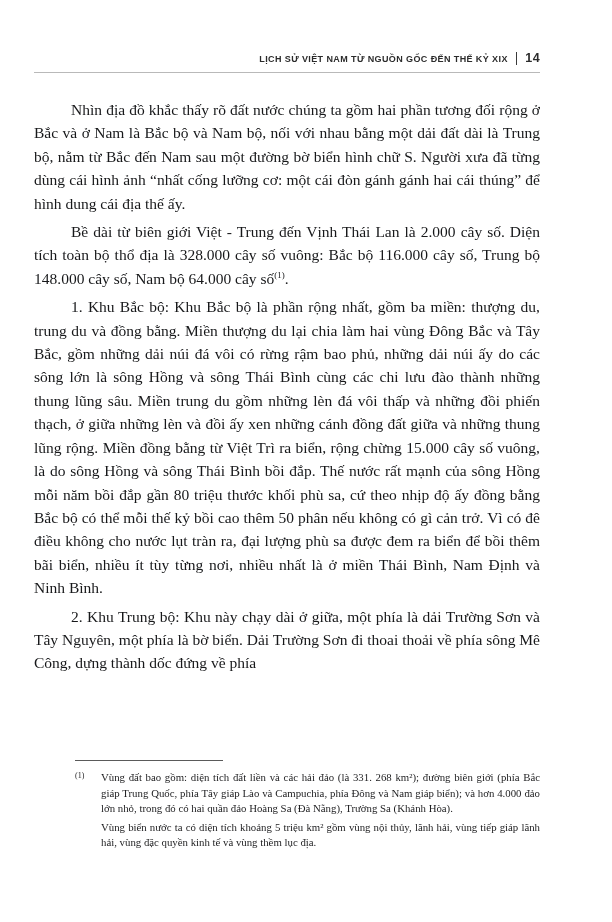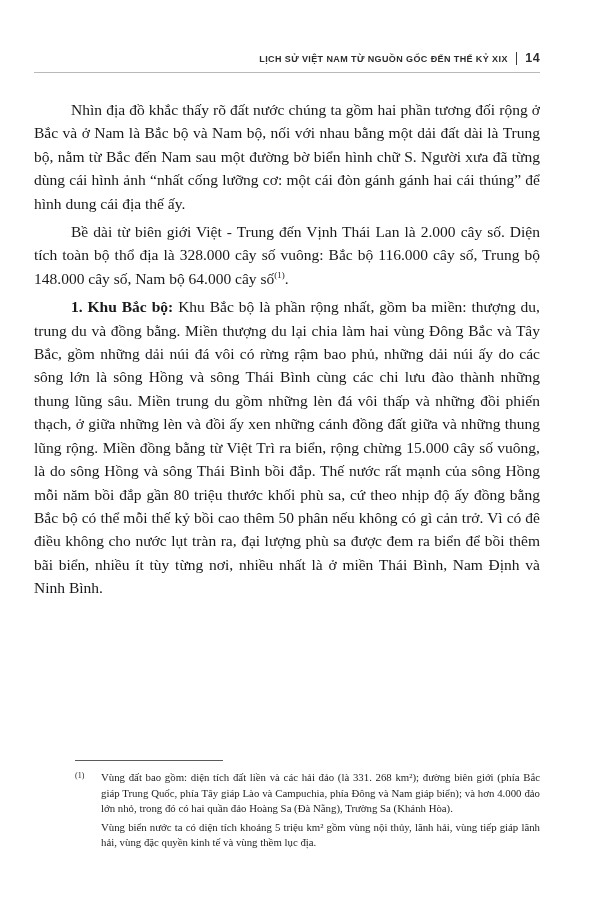--- a/index.html
+++ b/index.html
@@ -40,21 +40,21 @@
   }
   .body-text {
     margin-top: 25px;
     font-size: 15.5px;
     line-height: 23.4px;
     text-align: justify;
     height: 672px;
     overflow: hidden;
   }
   .para { text-indent: 37px; margin-bottom: 5px; }
-  .para b.lead { font-weight: 700; }
+  .para b.lead { font-weight: 400; }
   sup.fn-ref { font-size: 9px; vertical-align: super; line-height: 0; }
   .footnote {
     position: absolute;
     left: 75px;
     right: 72px;
     top: 760px;
     font-size: 10.8px;
     line-height: 15.6px;
     text-align: justify;
     color: #1d1d1f;
@@ -87,20 +87,21 @@
   <div class="header-rule"></div>
 
   <div class="body-text">
     <p class="para"><span>Nhìn địa đồ khắc thấy rõ đất nước chúng ta gồm hai phần tương đối rộng ở Bắc và ở Nam là Bắc bộ và Nam bộ, nối với nhau bằng một dải đất dài là Trung bộ, nằm từ Bắc đến Nam sau một đường bờ biển hình chữ S. Người xưa đã từng dùng cái hình ảnh “nhất cống lưỡng cơ: một cái đòn gánh gánh hai cái thúng” để hình dung cái địa thế ấy.</span></p>
 
     <p class="para"><span>Bề dài từ biên giới Việt - Trung đến Vịnh Thái Lan là 2.000 cây số. Diện tích toàn bộ thổ địa là 328.000 cây số vuông: Bắc bộ 116.000 cây số, Trung bộ 148.000 cây số, Nam bộ 64.000 cây số</span><sup class="fn-ref">(1)</sup><span>.</span></p>
 
 
     <p class="para"><b class="lead">1. Khu Bắc bộ:</b><span> Khu Bắc bộ là phần rộng nhất, gồm ba miền: thượng du, trung du và đồng bằng. Miền thượng du lại chia làm hai vùng Đông Bắc và Tây Bắc, gồm những dải núi đá vôi có rừng rậm bao phủ, những dải núi ấy do các sông lớn là sông Hồng và sông Thái Bình cùng các chi lưu đào thành những thung lũng sâu. Miền trung du gồm những lèn đá vôi thấp và những đồi phiến thạch, ở giữa những lèn và đồi ấy xen những cánh đồng đất giữa và những thung lũng rộng. Miền đồng bằng từ Việt Trì ra biển, rộng chừng 15.000 cây số vuông, là do sông Hồng và sông Thái Bình bồi đắp. Thế nước rất mạnh của sông Hồng mỗi năm bồi đắp gần 80 triệu thước khối phù sa, cứ theo nhịp độ ấy đồng bằng Bắc bộ có thể mỗi thế kỷ bồi cao thêm 50 phân nếu không có gì cản trở. Vì có đê điều không cho nước lụt tràn ra, đại lượng phù sa được đem ra biển để bồi thêm bãi biển, nhiều ít tùy từng nơi, nhiều nhất là ở miền Thái Bình, Nam Định và Ninh Bình.</span></p>
 
+    <p class="para"><b class="lead">2. Khu Trung bộ:</b><span> Khu này chạy dài ở giữa, một phía là dải Trường Sơn và Tây Nguyên, một phía là bờ biển. Dải Trường Sơn đi thoai thoải về phía sông Mê Công, dựng thành dốc đứng về phía</span></p>
   </div>
 
   <div class="footnote">
     <div class="fn-rule"></div>
     <div class="fn-block first">
       <span class="fn-marker">(1)</span>
     </div>
     <div class="fn-block">Vùng đất bao gồm: diện tích đất liền và các hải đảo (là 331. 268 km²); đường biên giới (phía Bắc giáp Trung Quốc, phía Tây giáp Lào và Campuchia, phía Đông và Nam giáp biển); và hơn 4.000 đảo lớn nhỏ, trong đó có hai quần đảo Hoàng Sa (Đà Nẵng), Trường Sa (Khánh Hòa).</div>
     <div class="fn-block">Vùng biển nước ta có diện tích khoảng 5 triệu km² gồm vùng nội thủy, lãnh hải, vùng tiếp giáp lãnh hải, vùng đặc quyền kinh tế và vùng thềm lục địa.</div>
   </div>

